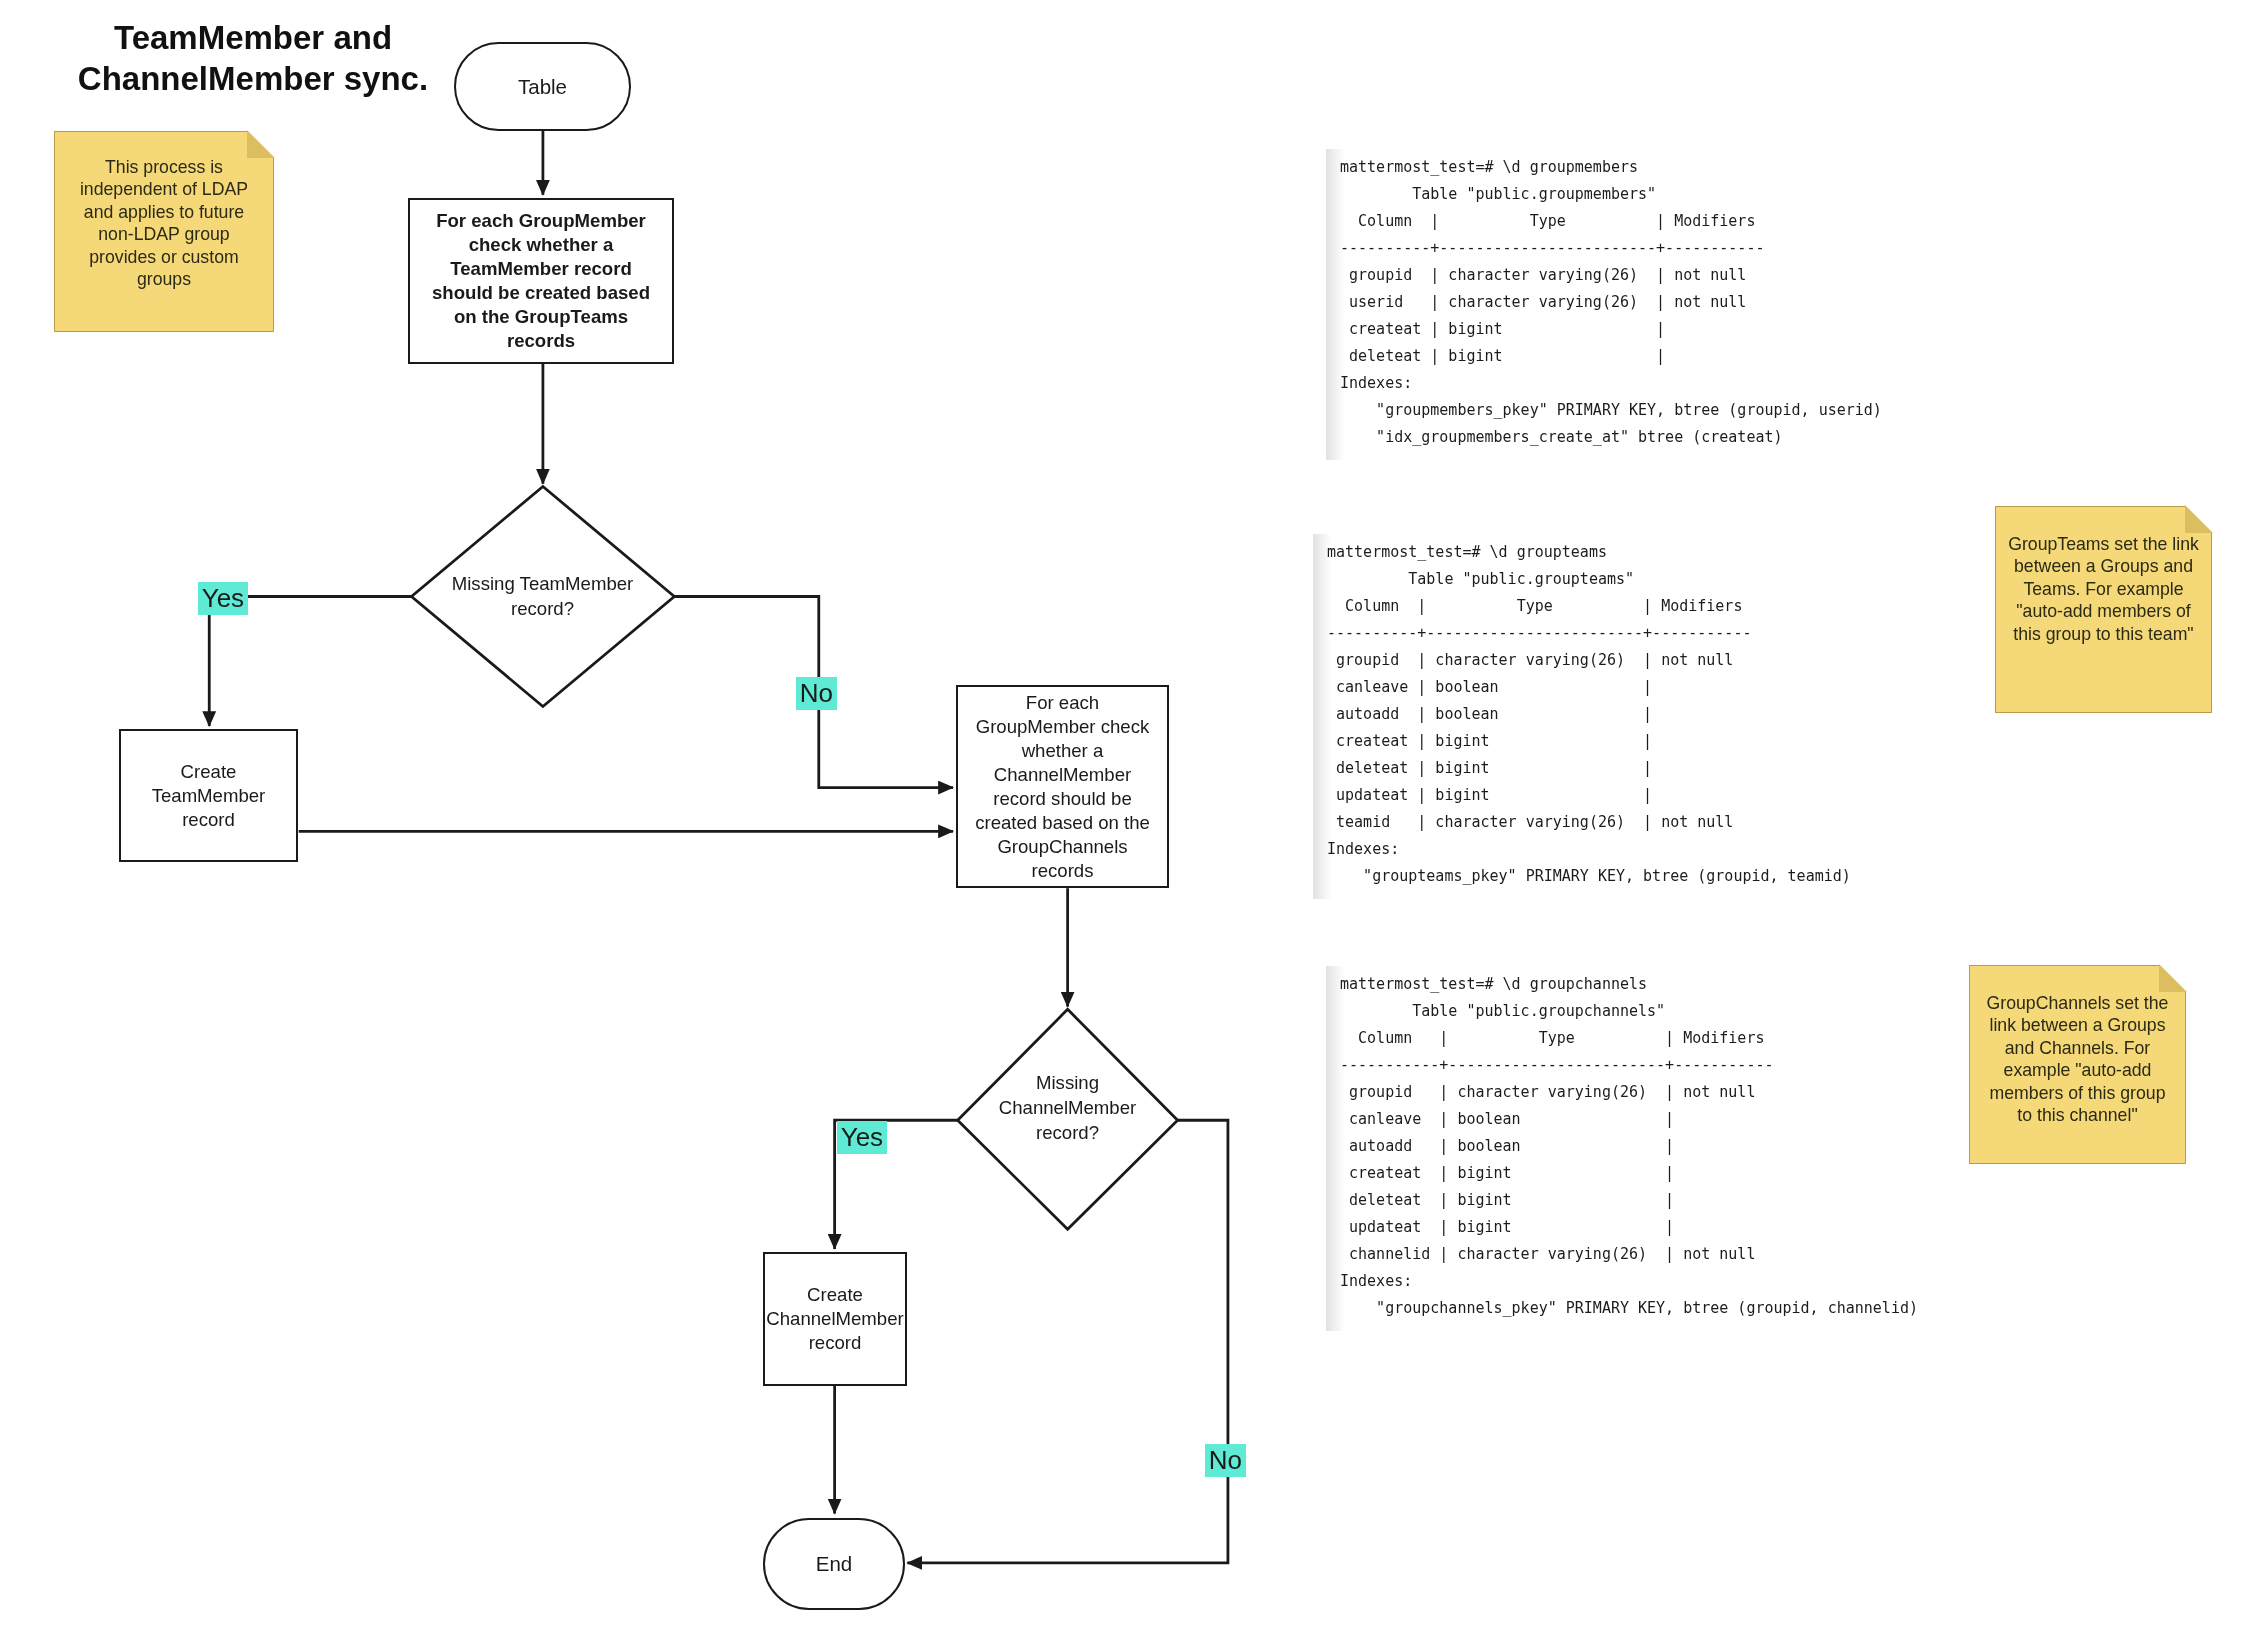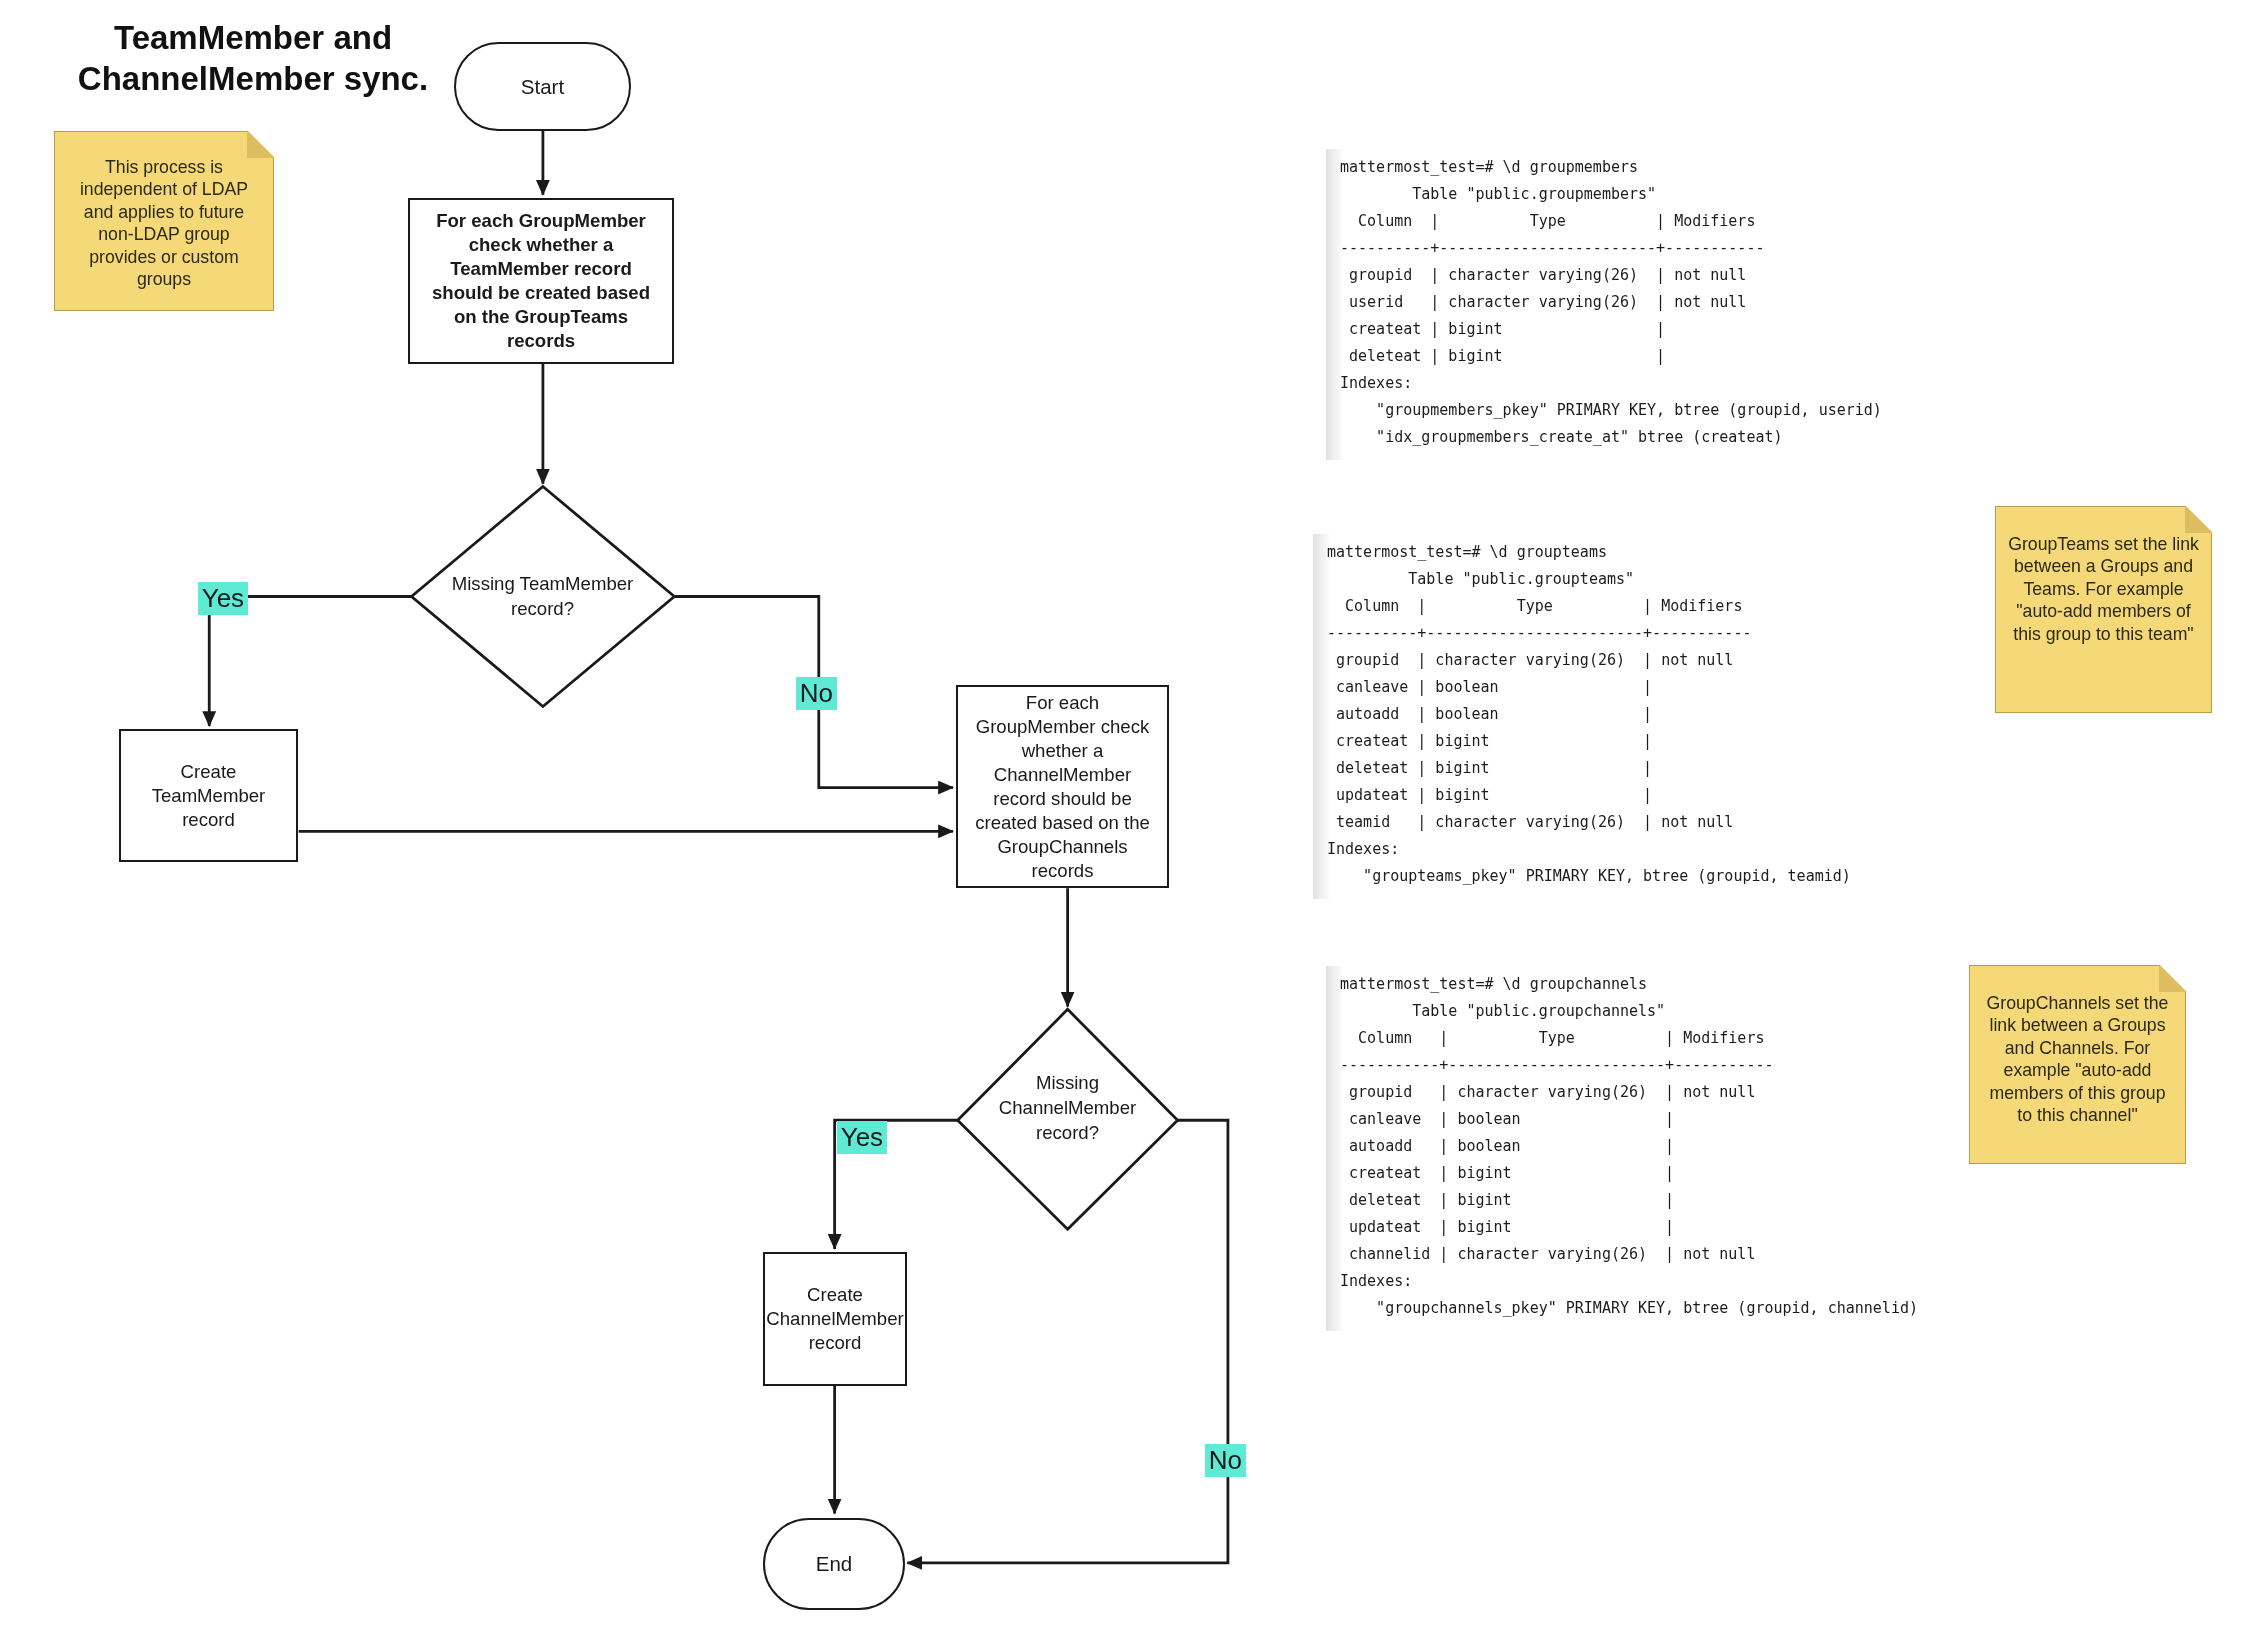--- a/index.html
+++ b/index.html
@@ -51,34 +51,34 @@
     </g>
     <polygon points="582,522 723,640 582,758 441,640" fill="#ffffff" stroke="#1a1a1a" stroke-width="3"></polygon>
     <polygon points="1145,1083 1263,1202 1145,1319 1027,1202" fill="#ffffff" stroke="#1a1a1a" stroke-width="3"></polygon>
   </svg>
 
   <div class="page-title">
     <div>TeamMember and</div>
     <div>ChannelMember sync.</div>
   </div>
 
-  <div class="note note1" style="left:54px;top:131px;width:220px;height:180px;">
+  <div class="note note1" style="left:54px;top:131px;width:220px;height:201px;">
     <div class="note-inner">This process is independent of LDAP and applies to future non-LDAP group provides or custom groups</div>
   </div>
 
   <div class="note note2" style="left:1995px;top:506px;width:217px;height:207px;">
     <div class="note-inner">GroupTeams set the link between a Groups and Teams. For example "auto-add members of this group to this team"</div>
   </div>
 
   <div class="note note3" style="left:1969px;top:965px;width:217px;height:199px;">
     <div class="note-inner">GroupChannels set the link between a Groups and Channels. For example "auto-add members of this group to this channel"</div>
   </div>
 
   <div class="shape capsule" style="left:454px;top:42px;width:177px;height:89px;">
-    <span>Start</span>
+    <span>Table</span>
   </div>
 
   <div class="shape process" style="left:408px;top:198px;width:266px;height:166px;padding:0 12px;font-weight:bold;">
     <span>For each GroupMember check whether a TeamMember record should be created based on the GroupTeams records</span>
   </div>
 
   <div class="diamond-text" style="left:440px;top:571px;width:205px;">Missing TeamMember record?</div>
 
   <div class="shape process" style="left:956px;top:685px;width:213px;height:203px;padding:0 7.5px;">
     <span>For each GroupMember check whether a ChannelMember record should be created based on the GroupChannels records</span>

